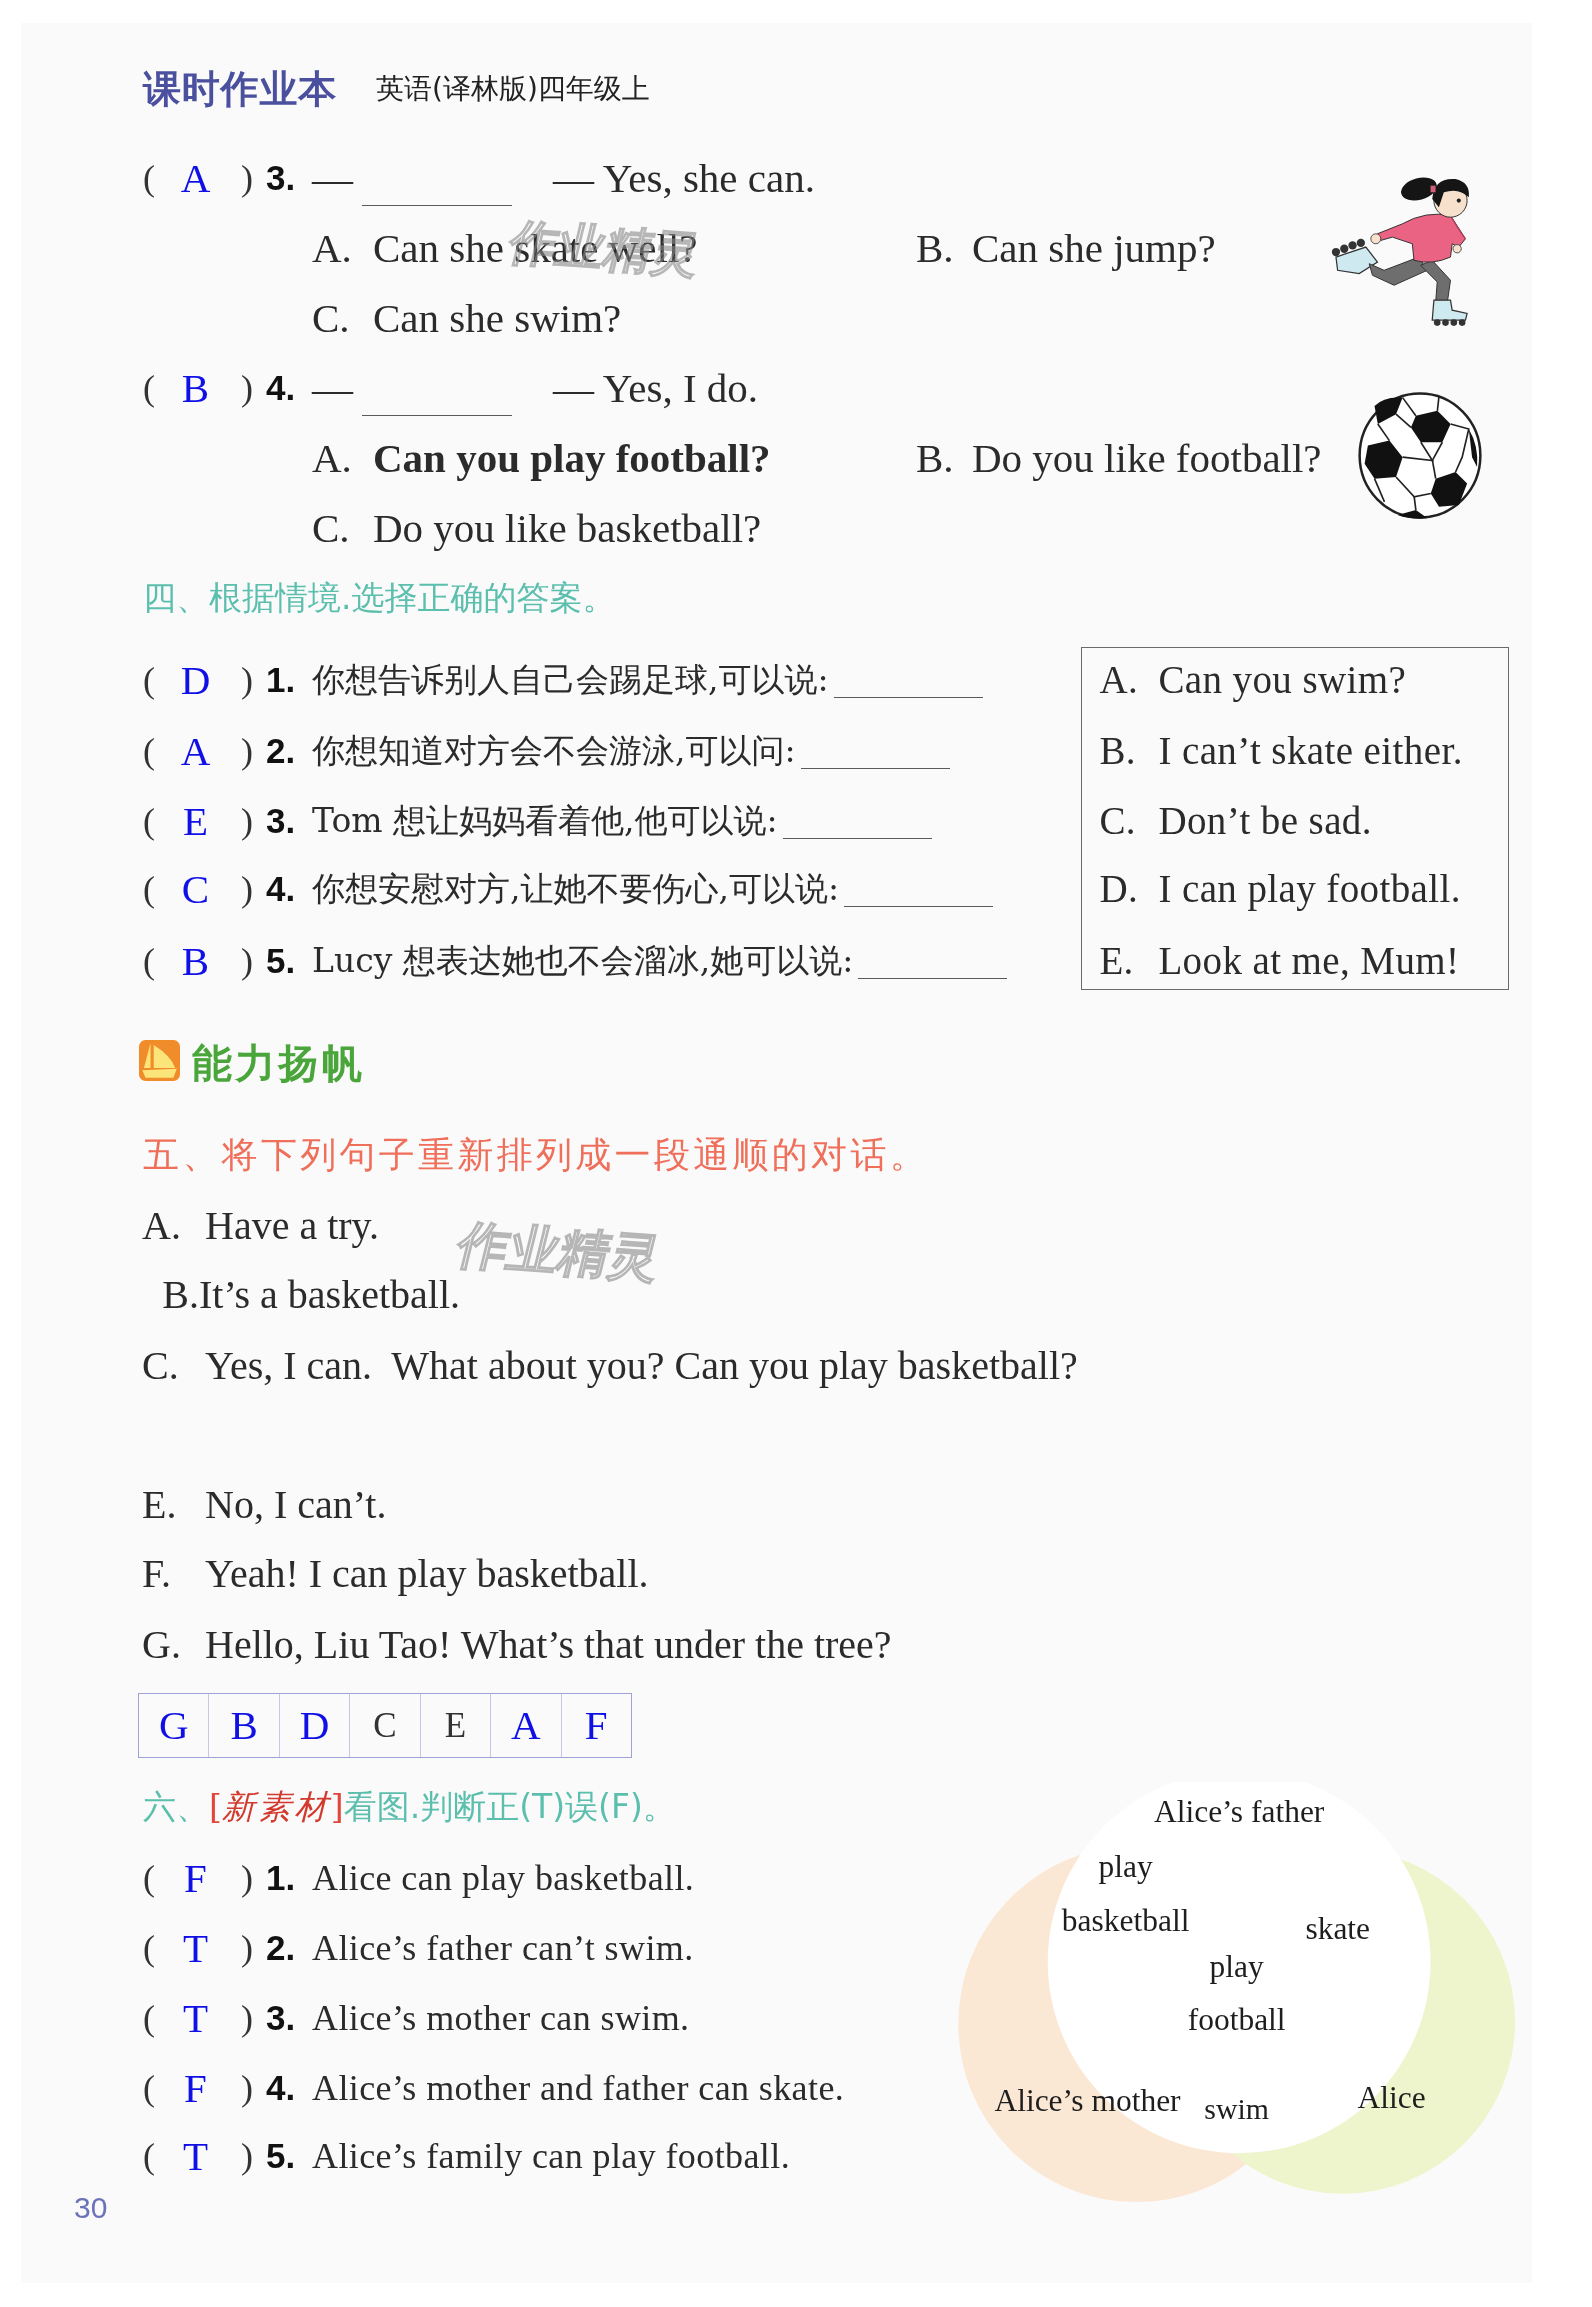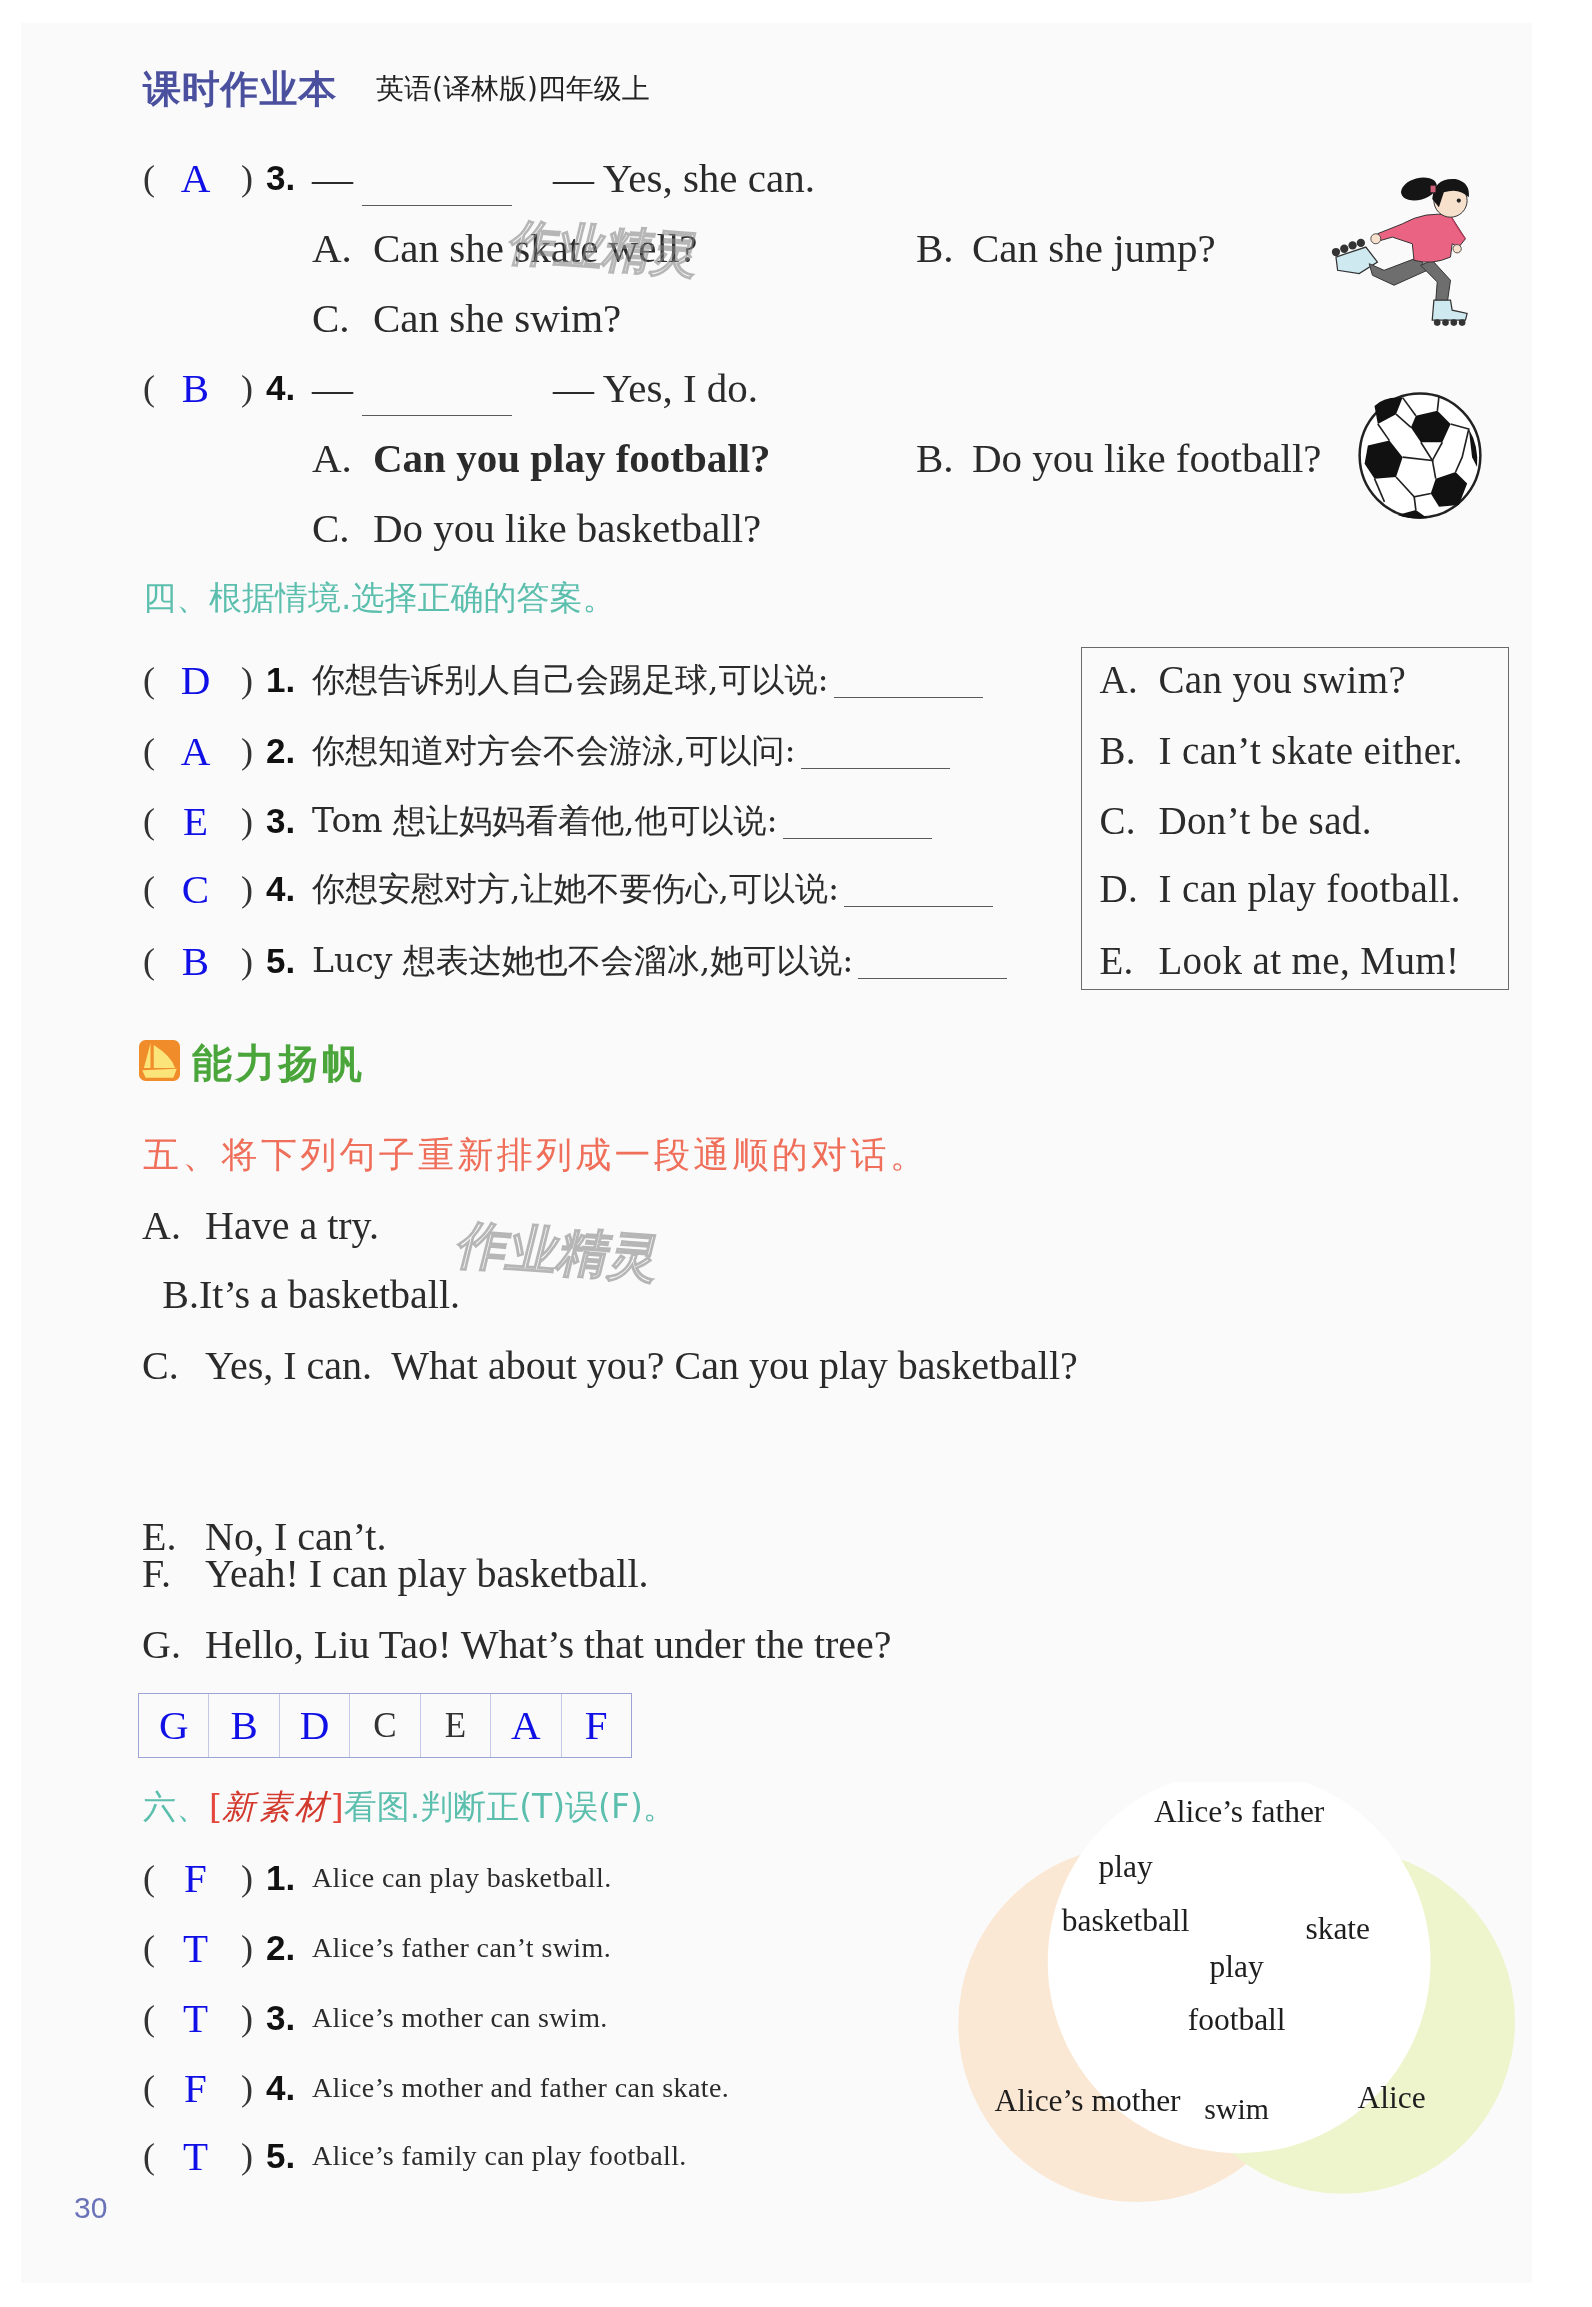--- a/index.html
+++ b/index.html
@@ -15,21 +15,21 @@
 
   
   .ln { position:absolute; height:50px; line-height:50px; font-size:41px; white-space:nowrap; }
   .qrow { position:absolute; left:143px; height:50px; line-height:50px; white-space:nowrap; width:994px; }
   .qrow > .pl { position:absolute; left:0; top:0; font-size:36px; color:#333; }
   .qrow > .ans { position:absolute; left:25px; width:55px; text-align:center; top:0; font-size:41px; color:#1010e6; }
   .qrow > .pr { position:absolute; left:98px; top:0; font-size:36px; color:#333; }
   .qrow > .num { position:absolute; left:123px; top:0; font-family:"Liberation Sans", sans-serif; font-weight:bold; font-size:35px; color:#111; }
   .qrow > .qtext { position:absolute; left:169px; top:0; font-size:41px; }
   .qrow > .qtext.cn { font-size:33px; font-family:"DejaVu Serif", "Liberation Serif", serif; }
-  .qrow > .qtext.en48 { font-size:28px; letter-spacing:0.4px; }
+  .qrow > .qtext.en48 { font-size:36px; letter-spacing:0.4px; }
 
   .dash { display:inline-block; }
   .blank-abs { position:absolute; width:150px; height:0; border-top:1.7px solid #5a5a5a; }
   .blank-in { display:inline-block; width:149px; height:0; border-bottom:1.7px solid #5a5a5a; position:relative; top:6.6px; margin-left:5px; }
 
   
   .sec-head { position:absolute; left:143px; height:38px; line-height:38px; font-family:"DejaVu Sans", sans-serif;
               font-size:33px; white-space:nowrap; }
   .teal { color:#5cbfae; }
   .orange { color:#ef6f5a; }
@@ -222,21 +222,21 @@
     <path d="M4 37 L46 35 L42 46 L8 46 Z" fill="#fbe57a"></path>
   </svg>
   <div class="ability-title">能力扬帆</div>
 
   <div class="sec-head orange" style="top:1136px; font-size:36px; letter-spacing:3.3px;">五、将下列句子重新排列成一段通顺的对话。</div>
 
   <div class="sent" style="top:1201px;"><span class="sl">A.</span><span>Have a try.</span></div>
   <div class="watermark" style="left:457px; top:1218px; font-size:51px;">作业精灵</div>
   <div class="sent" style="top:1270px;text-align:right;"><span class="sl" style="width:57px;">B.</span><span>It’s a basketball.</span></div>
   <div class="sent" style="top:1341px;"><span class="sl">C.</span><span style="white-space:pre;">Yes, I can.  What about you? Can you play basketball?</span></div>
-  <div class="sent" style="top:1480px;margin-top:32px;"><span class="sl">E.</span><span>No, I can’t.</span></div>
+  <div class="sent" style="top:1480px;"><span class="sl">E.</span><span>No, I can’t.</span></div>
   <div class="sent" style="top:1549px;"><span class="sl">F.</span><span>Yeah! I can play basketball.</span></div>
   <div class="sent" style="top:1620px;"><span class="sl">G.</span><span>Hello, Liu Tao! What’s that under the tree?</span></div>
 
   <div class="order-box">
     <div class="order-cell">G</div>
     <div class="order-cell">B</div>
     <div class="order-cell">D</div>
     <div class="order-cell printed">C</div>
     <div class="order-cell printed">E</div>
     <div class="order-cell">A</div>

